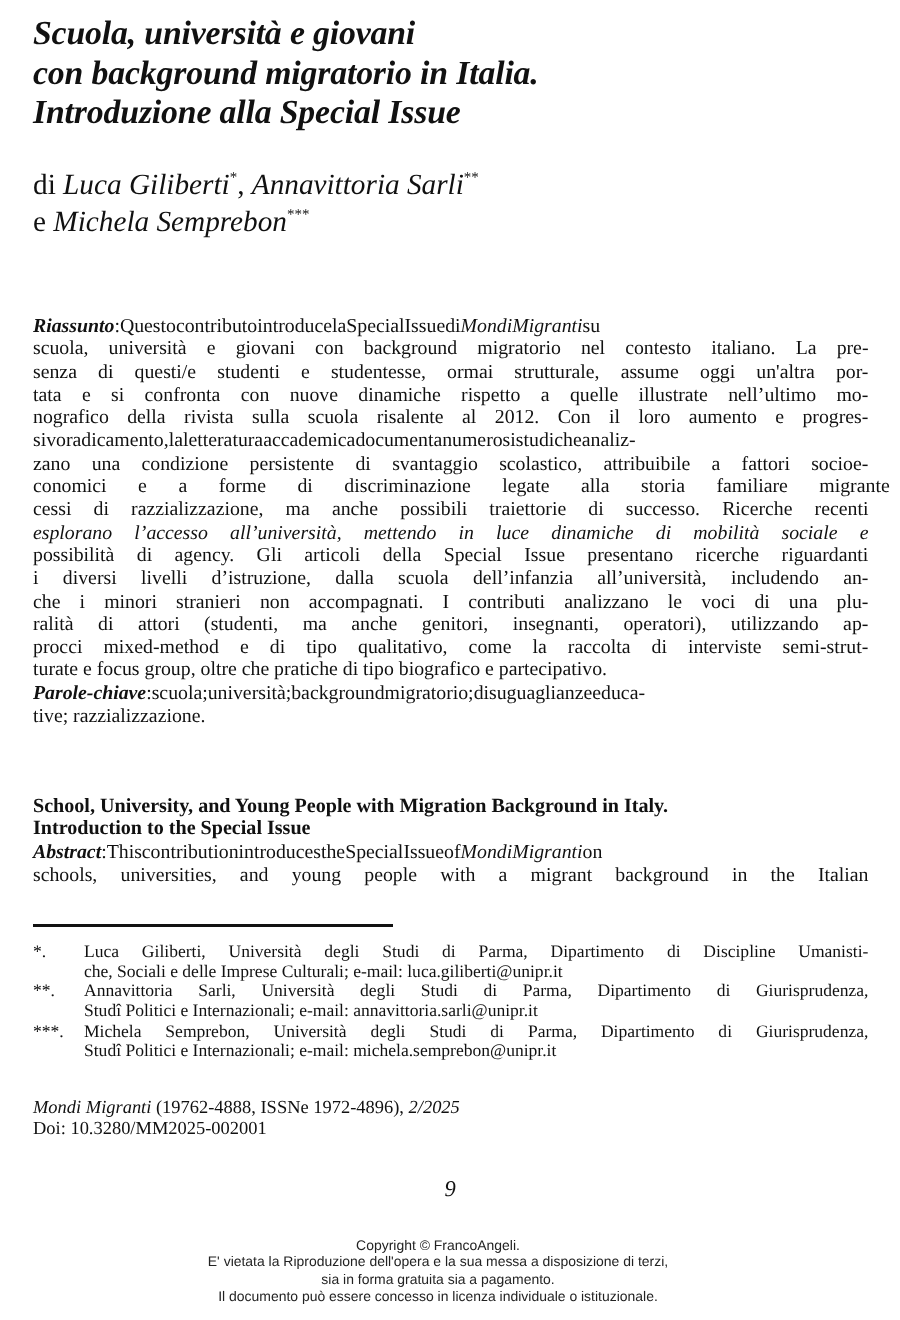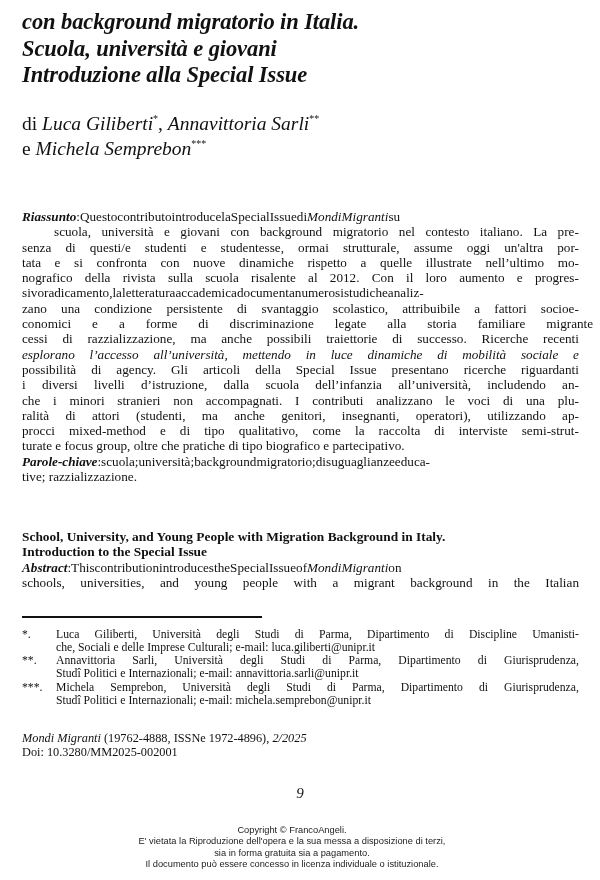--- a/index.html
+++ b/index.html
@@ -33,40 +33,40 @@
   .journal div { white-space: nowrap; }
   .pagenum { position: absolute; left: 0; width: 600px; top: 785px; text-align: center; font-size: 15px; font-style: italic; }
   .copyright { position: absolute; left: 0; width: 584px; top: 825px; text-align: center; font-family: "Liberation Sans", "DejaVu Sans", sans-serif; font-size: 9.3px; line-height: 11.3px; color: #222; }
 </style>
 </head>
 <body>
 
 <div class="page">
 
   <div class="title">
+    <div>Scuola, università e giovani</div>
     <div>con background migratorio in Italia.</div>
-    <div>Scuola, università e giovani</div>
     <div>Introduzione alla Special Issue</div>
   </div>
 
   <div class="authors">
     <div>
       <span>di</span>
       <i>Luca Giliberti</i><sup>*</sup>,
       <i>Annavittoria Sarli</i><sup>**</sup>
     </div>
     <div>
       <span>e</span>
       <i>Michela Semprebon</i><sup>***</sup>
     </div>
   </div>
 
   <div class="abs riassunto">
     <span class="ln jl"><span><b><i>Riassunto</i></b>:</span><span>Questo</span><span>contributo</span><span>introduce</span><span>la</span><span>Special</span><span>Issue</span><span>di</span><i>Mondi</i><i>Migranti</i><span>su</span></span>
-    <span class="ln" style="display: flex; justify-content: space-between; margin-left: 32px;">
+    <span class="ln" style="display: flex; justify-content: space-between;">
         <span>scuola,</span>
         <span>università</span>
         <span>e</span>
         <span>giovani</span>
         <span>con</span>
         <span>background</span>
         <span>migratorio</span>
         <span>nel</span>
         <span>contesto</span>
         <span>italiano.</span>

